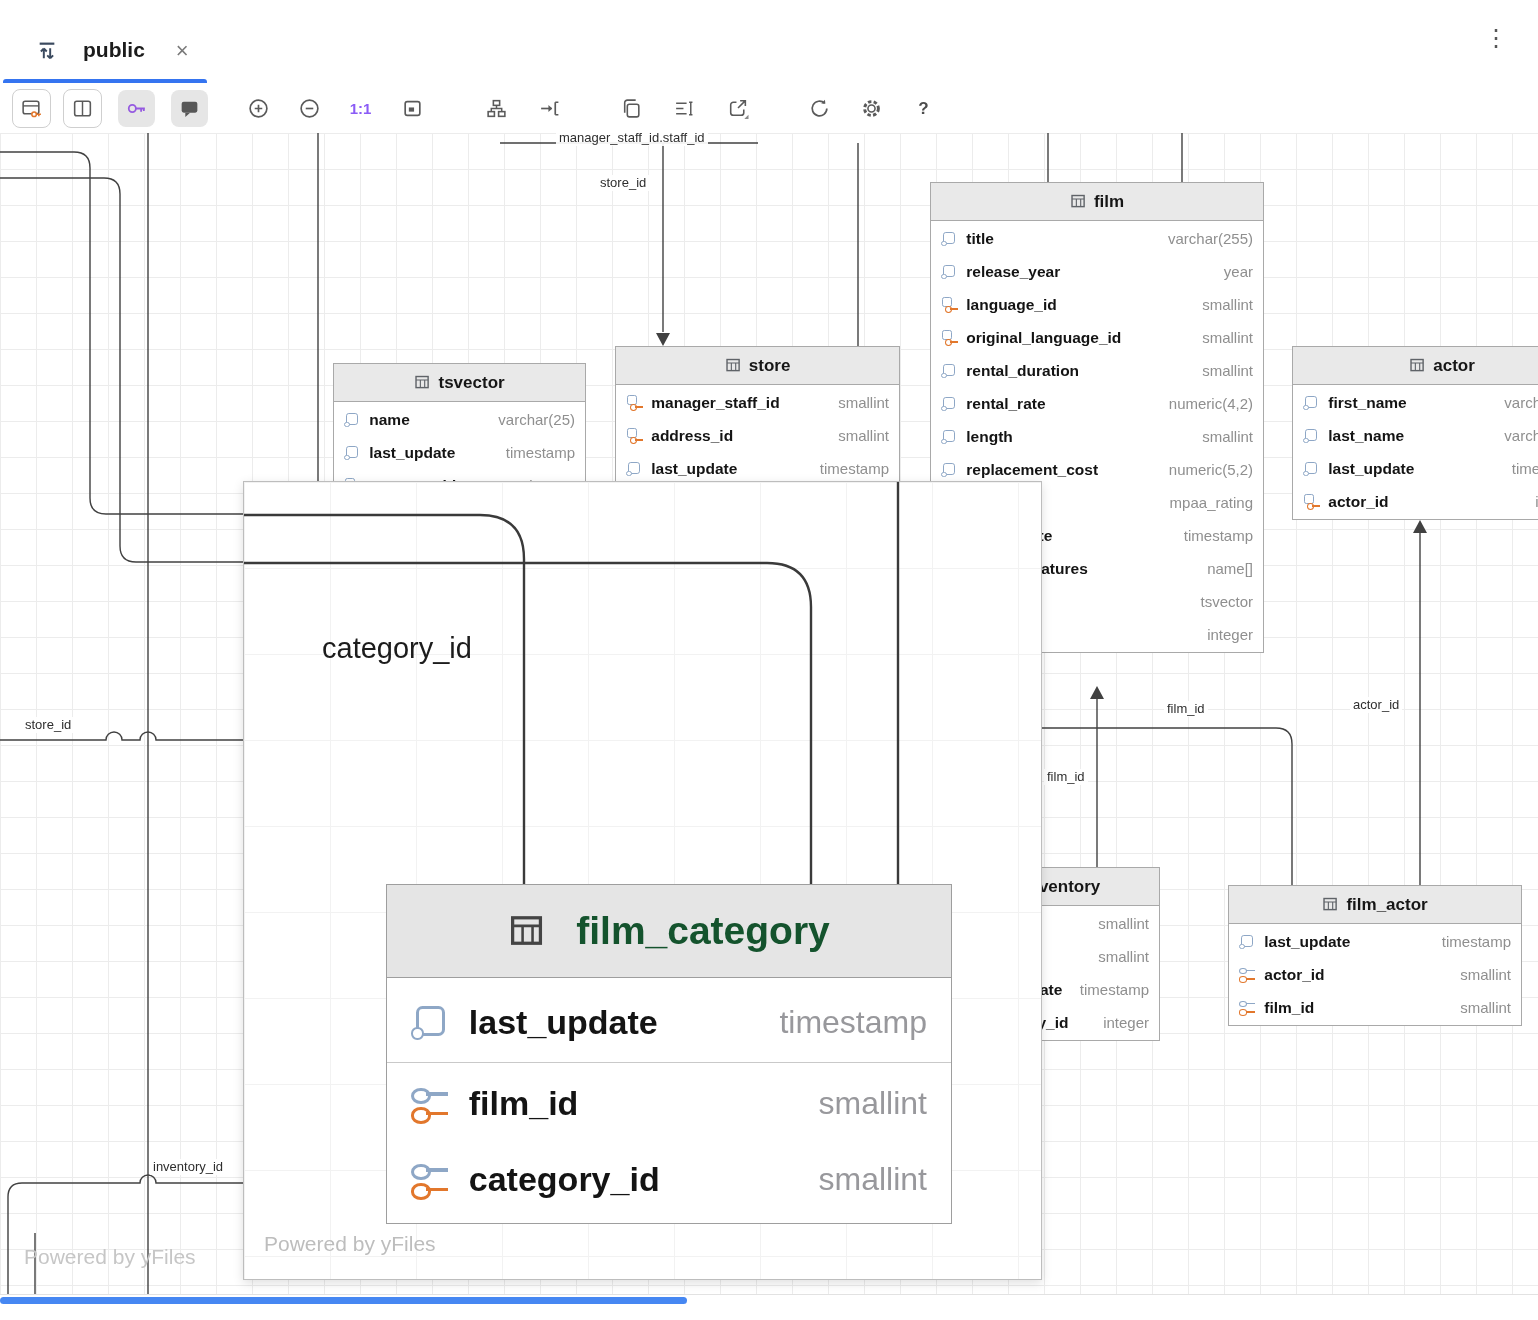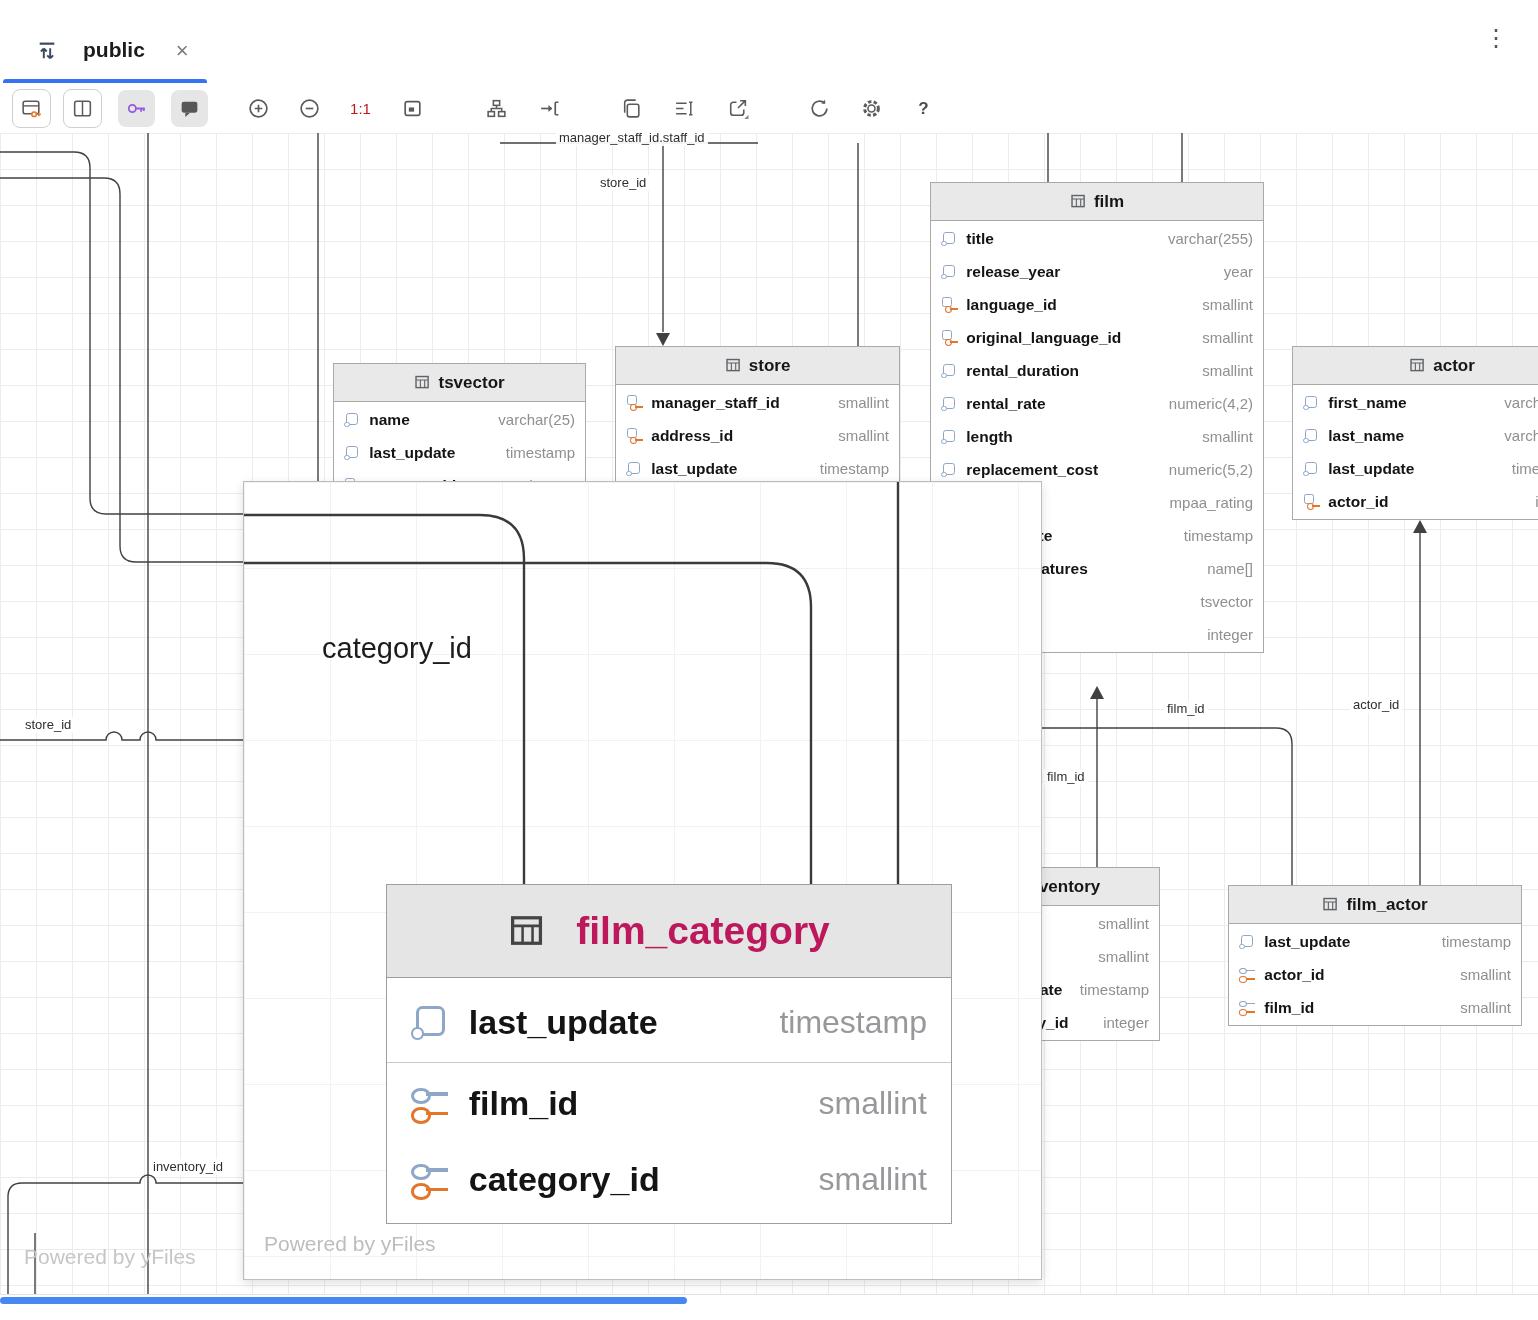--- a/index.html
+++ b/index.html
@@ -15,21 +15,21 @@
   .kebab{position:absolute;right:30px;top:26px;font-size:24px;color:#565656;line-height:1}
   .tabic{width:22px;height:22px}
 
   
   .toolbar{position:absolute;left:0;top:84px;width:100%;height:49px;background:#fff;
            display:flex;align-items:center;border-bottom:1px solid #f0f0f0}
   .tbtn{width:37px;height:37px;border-radius:8px;display:flex;align-items:center;justify-content:center;flex:none}
   .tbtn svg{width:23px;height:23px}
   .tbtn.outl{border:1px solid #cfcfcf}
   .tbtn.sel{background:#e6e6e6}
-  .tlabel{font-size:15px;font-weight:400;color:#b91c1c}
+  .tlabel{font-size:15px;font-weight:700;color:#8b5cf6}
   .thelp{font-size:17px;font-weight:700;color:#4c4c4c}
 
   
   .canvas{position:absolute;left:0;top:133px;width:1538px;height:1161px;overflow:hidden;background:#fff;
     background-image:linear-gradient(#ececec 1px,transparent 1px),linear-gradient(90deg,#ececec 1px,transparent 1px);
     background-size:36px 36px}
   .edges{position:absolute;left:0;top:0;pointer-events:none}
   .elabel{position:absolute;font-size:13px;color:#2e2e2e;background:rgba(255,255,255,.92);padding:0 3px;line-height:16px;white-space:nowrap}
   .wm{position:absolute;font-size:21px;font-weight:500;color:#c6c6c6;white-space:nowrap}
 
@@ -59,21 +59,21 @@
 
   
   .overlay{position:absolute;left:243px;top:348px;width:799px;height:799px;background:#fff;border:1px solid #bdbdbd;
     box-shadow:0 3px 10px rgba(0,0,0,.13);box-sizing:border-box;z-index:50;overflow:hidden;
     background-image:linear-gradient(#f2f2f2 1px,transparent 1px),linear-gradient(90deg,#f2f2f2 1px,transparent 1px);
     background-size:86px 86px}
   .zlabel{position:absolute;left:78px;top:150px;font-size:29px;font-weight:500;color:#1c1c1c}
   .zwm{position:absolute;left:20px;top:750px;font-size:21px;font-weight:500;color:#bdbdbd}
   .ztbl{position:absolute;left:142px;top:402px;width:566px;background:#fff;border:1.5px solid #9e9e9e;box-sizing:border-box}
   .zth{height:92px;background:#e5e5e5;border-bottom:1.5px solid #9e9e9e;display:flex;align-items:center;justify-content:center;gap:31px;
-       font-size:39px;font-weight:700;color:#be185d}
+       font-size:39px;font-weight:700;color:#14532d}
   .zrows{padding:6px 0}
   .zrow{height:76px;display:flex;align-items:center;gap:20px;padding:0 24px;font-size:34px;white-space:nowrap}
   .zrow .nm{font-size:34px}
   .zrow .tp{font-size:32px;color:#98989c}
   .zrow .ic{font-size:36px}
   .zdiv{border-bottom:1.5px solid #c9c9c9;margin:2px 0}
 
   
   .hscroll{position:absolute;left:0;top:1294px;width:1538px;height:26px;background:#fff;border-top:1px solid #e2e2e2}
   .hthumb{position:absolute;left:0;top:2px;width:687px;height:7px;background:#4687f2;border-radius:4px}

